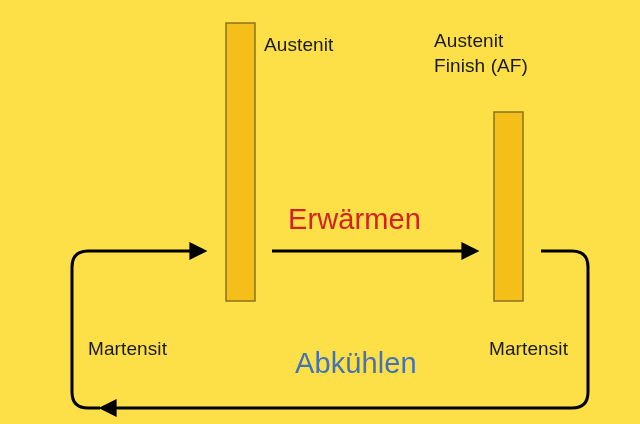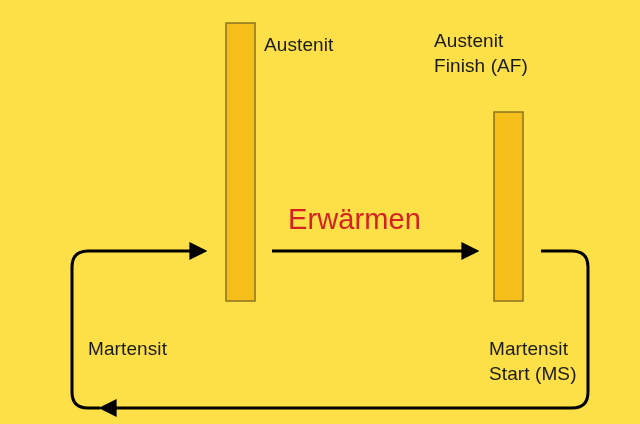--- a/index.html
+++ b/index.html
@@ -94,18 +94,19 @@
 
     <rect x="494" y="112" width="29" height="189" fill="#F5BE18" stroke="#8A7323" stroke-width="1.5"></rect>
   </svg>
 
   <div class="label label-phase" id="label-austenit-start"><span>Austenit</span><br></div>
 
   <div class="label label-phase" id="label-austenit-finish"><span>Austenit</span><br><span>Finish (AF)</span></div>
 
   <div class="label label-phase" id="label-martensit-finish"><span>Martensit</span><br></div>
 
-  <div class="label label-phase" id="label-martensit-start"><span>Martensit</span><br><span>Start (MS)</span></div>
+  <div class="label label-phase" id="label-martensit-start"><span>Martensit</span><br></div>
 
   <div class="label label-process" id="label-erwaermen" style="color: rgb(211, 34, 34);">Erwärmen</div>
 
+  <div class="label label-process" id="label-abkuehlen" style="color: rgb(68, 114, 184);">Abkühlen</div>
 
 </div>
 
 </body></html>

